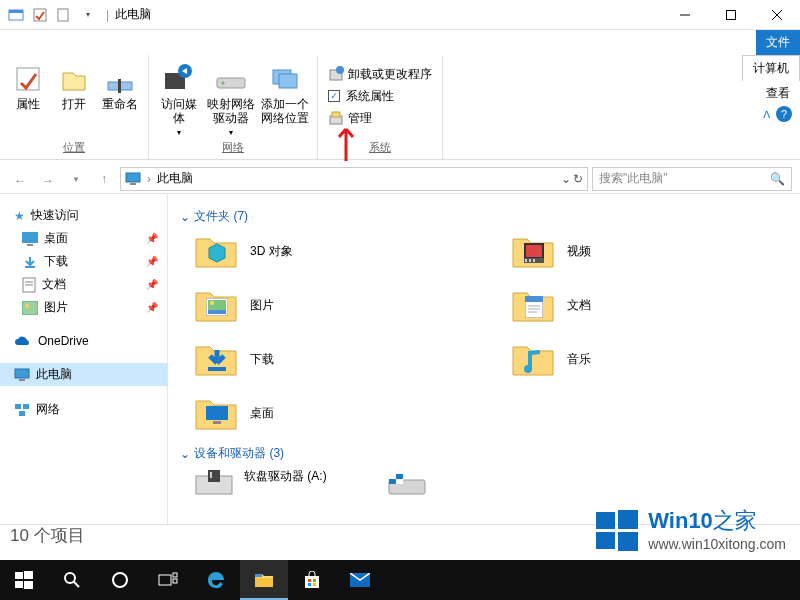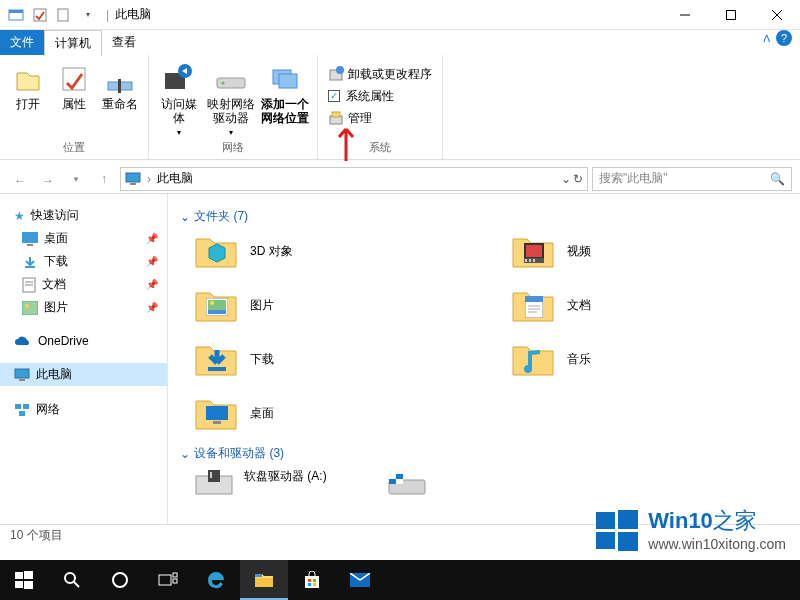--- a/index.html
+++ b/index.html
@@ -3,31 +3,31 @@
 <meta charset="utf-8">
 <style>
 * { margin:0; padding:0; box-sizing:border-box; font-family:"Microsoft YaHei","Segoe UI",sans-serif; }
 body { width:800px; height:600px; background:#fff; position:relative; overflow:hidden; font-size:12px; }
 .titlebar { height:30px; display:flex; align-items:center; border-bottom:1px solid #e5e5e5; padding-left:4px; }
 .qat-icon { width:22px; height:22px; display:flex; align-items:center; justify-content:center; margin:0 1px; }
 .title-sep { color:#999; margin:0 6px; }
 .title-text { font-size:12px; }
 .win-controls { margin-left:auto; display:flex; }
 .win-btn { width:46px; height:30px; display:flex; align-items:center; justify-content:center; }
-.tabbar { height:25px; display:flex; align-items:flex-start; }
+.tabbar { height:25px; display:flex; align-items:flex-end;flex-direction:column; }
 .tab { padding:4px 10px; font-size:12px; cursor:default; }
 .tab.file { background:#1979ca; color:#fff; }
 .tab.active { border:1px solid #ccc; border-bottom:none; background:#fff; }
 .tab-help { margin-left:auto; display:flex; align-items:center; padding-right:8px; gap:6px; }
 .ribbon { height:105px; border-bottom:1px solid #ddd; display:flex; background:#fff; }
 .rgroup { display:flex; flex-direction:column; align-items:center; padding:2px 6px; border-right:1px solid #e5e5e5; }
 .rgroup .row { display:flex; gap:2px; flex:1; align-items:flex-start; padding-top:4px;}
 .rbtn-lg { width:44px; display:flex; flex-direction:column; align-items:center; gap:2px; padding:2px; text-align:center; line-height:1.2;}
 .rbtn-lg .ico { width:32px; height:32px; display:flex; align-items:center; justify-content:center; }
-.glabel { font-size:11px; color:#666; padding-bottom:2px; }
+.glabel { font-size:11px; color:#666; padding-bottom:2px;text-decoration:underline; }
 .rbtn-sm { display:flex; align-items:center; gap:4px; padding:2px 4px; font-size:12px; height:22px;}
 .addr { height:30px; display:flex; align-items:center; padding:2px 8px; gap:4px; border-bottom:1px solid #ddd; margin-top:4px;}
 .nav-arrow { width:24px; height:24px; display:flex; align-items:center; justify-content:center; color:#888; }
 .addrbox { flex:1; height:24px; border:1px solid #ccc; display:flex; align-items:center; padding:0 4px; gap:6px;}
 .addr-drop { margin-left:auto; display:flex; gap:2px; color:#555;}
 .searchbox { width:200px; height:24px; border:1px solid #ccc; display:flex; align-items:center; padding:0 6px; color:#888; justify-content:space-between;}
 .main { display:flex; height:330px; }
 .nav { width:168px; border-right:1px solid #e5e5e5; padding:10px 0; overflow:hidden;}
 .nav-item { display:flex; align-items:center; gap:6px; padding:3px 8px 3px 22px; font-size:12px; position:relative;}
 .nav-item .pin { margin-left:auto; color:#999; font-size:10px;}
@@ -40,21 +40,21 @@
 .fico { width:44px; height:40px; position:relative;}
 .folder-base { position:absolute; inset:0; }
 .folder-base svg { width:44px; height:40px;}
 .overlay { position:absolute; left:10px; top:10px; width:26px; height:24px; display:flex; align-items:center; justify-content:center;}
 .drives { display:flex; gap:60px; margin-left:14px;}
 .ditem { display:flex; gap:10px; align-items:flex-start;}
 .dico { width:40px; height:34px;}
 .dinfo { display:flex; flex-direction:column; gap:2px;justify-content:flex-end;}
 .dbar { width:150px; height:12px; border:1px solid #999; background:#eee; position:relative;}
 .dbar .fill { position:absolute; left:0; top:0; bottom:0; background:#26a0da;}
-.status { height:22px; border-top:1px solid #ddd; display:flex; align-items:center; padding:0 10px; font-size:12px; color:#555;}
+.status { height:22px; border-top:1px solid #ddd; display:flex; align-items:center; padding:0 10px; font-size:17px; color:#555;}
 .taskbar { position:absolute; bottom:0; left:0; right:0; height:40px; background:#101010; display:flex; align-items:center;}
 .tbtn { width:48px; height:40px; display:flex; align-items:center; justify-content:center; color:#fff;}
 .tbtn.active { background:#2b2b2b; border-bottom:2px solid #76b9ed;}
 .watermark { position:absolute; right:14px; bottom:48px; display:flex; align-items:center; gap:8px; color:#0f6bbd; font-weight:bold;}
 .red-arrow { position:absolute; left:334px; top:123px; pointer-events:none;}
 .chk { width:12px; height:12px; border:1px solid #555; display:inline-flex; align-items:center; justify-content:center; font-size:9px; color:#1979ca; margin-right:2px;}
 </style>
 </head>
 <body>
 
@@ -108,33 +108,33 @@
     <span style="width:16px;height:16px;border-radius:50%;background:#1979ca;color:#fff;display:inline-flex;align-items:center;justify-content:center;font-size:11px;">?</span>
   </div>
 </div>
 
 <div class="ribbon">
   <div class="rgroup">
     <div class="row">
       <div class="rbtn-lg">
           <div class="ico">
             <svg width="28" height="28">
-              <path d="M3 8h10l3 3h9v14H3z" fill="#fceba3" stroke="#caa43d"></path>
-            </svg>
-          </div>
-          <span>打开</span>
+              <rect x="3" y="3" width="22" height="22" fill="#fff" stroke="#999"></rect>
+              <path d="M7 18l5 5 10-14" stroke="#d04a2b" fill="none" stroke-width="3"></path>
+            </svg>
+          </div>
+          <span>属性</span>
         </div>
       <div class="rbtn-lg">
           <div class="ico">
             <svg width="28" height="28">
-              <rect x="3" y="3" width="22" height="22" fill="#fff" stroke="#999"></rect>
-              <path d="M7 18l5 5 10-14" stroke="#d04a2b" fill="none" stroke-width="3"></path>
-            </svg>
-          </div>
-          <span>属性</span>
+              <path d="M3 8h10l3 3h9v14H3z" fill="#fceba3" stroke="#caa43d"></path>
+            </svg>
+          </div>
+          <span>打开</span>
         </div>
       <div class="rbtn-lg">
           <div class="ico">
             <svg width="28" height="28">
               <rect x="2" y="17" width="24" height="8" fill="#9cc3e8" stroke="#5a8fc7"></rect>
               <rect x="12" y="14" width="3" height="14" fill="#444"></rect>
             </svg>
           </div>
           <span>重命名</span>
         </div>
@@ -157,21 +157,21 @@
       <div class="rbtn-lg" style="width:52px;">
           <div class="ico">
             <svg width="32" height="26">
               <rect x="2" y="12" width="28" height="10" rx="2" fill="#d5d5d5" stroke="#999"></rect>
               <circle cx="8" cy="17" r="1.5" fill="#6b6"></circle>
             </svg>
           </div>
           <span>映射网络驱动器</span>
           <span style="font-size:8px;">▾</span>
         </div>
-      <div class="rbtn-lg" style="width:52px;font-weight:bold;">
+      <div class="rbtn-lg" style="width:52px;">
           <div class="ico">
             <svg width="32" height="26">
               <rect x="4" y="4" width="18" height="14" fill="#8fc3ef" stroke="#4a90d9"></rect>
               <rect x="10" y="8" width="18" height="14" fill="#8fc3ef" stroke="#4a90d9"></rect>
             </svg>
           </div>
           <span>添加一个网络位置</span>
         </div>
     </div>
     <div class="glabel">网络</div>

